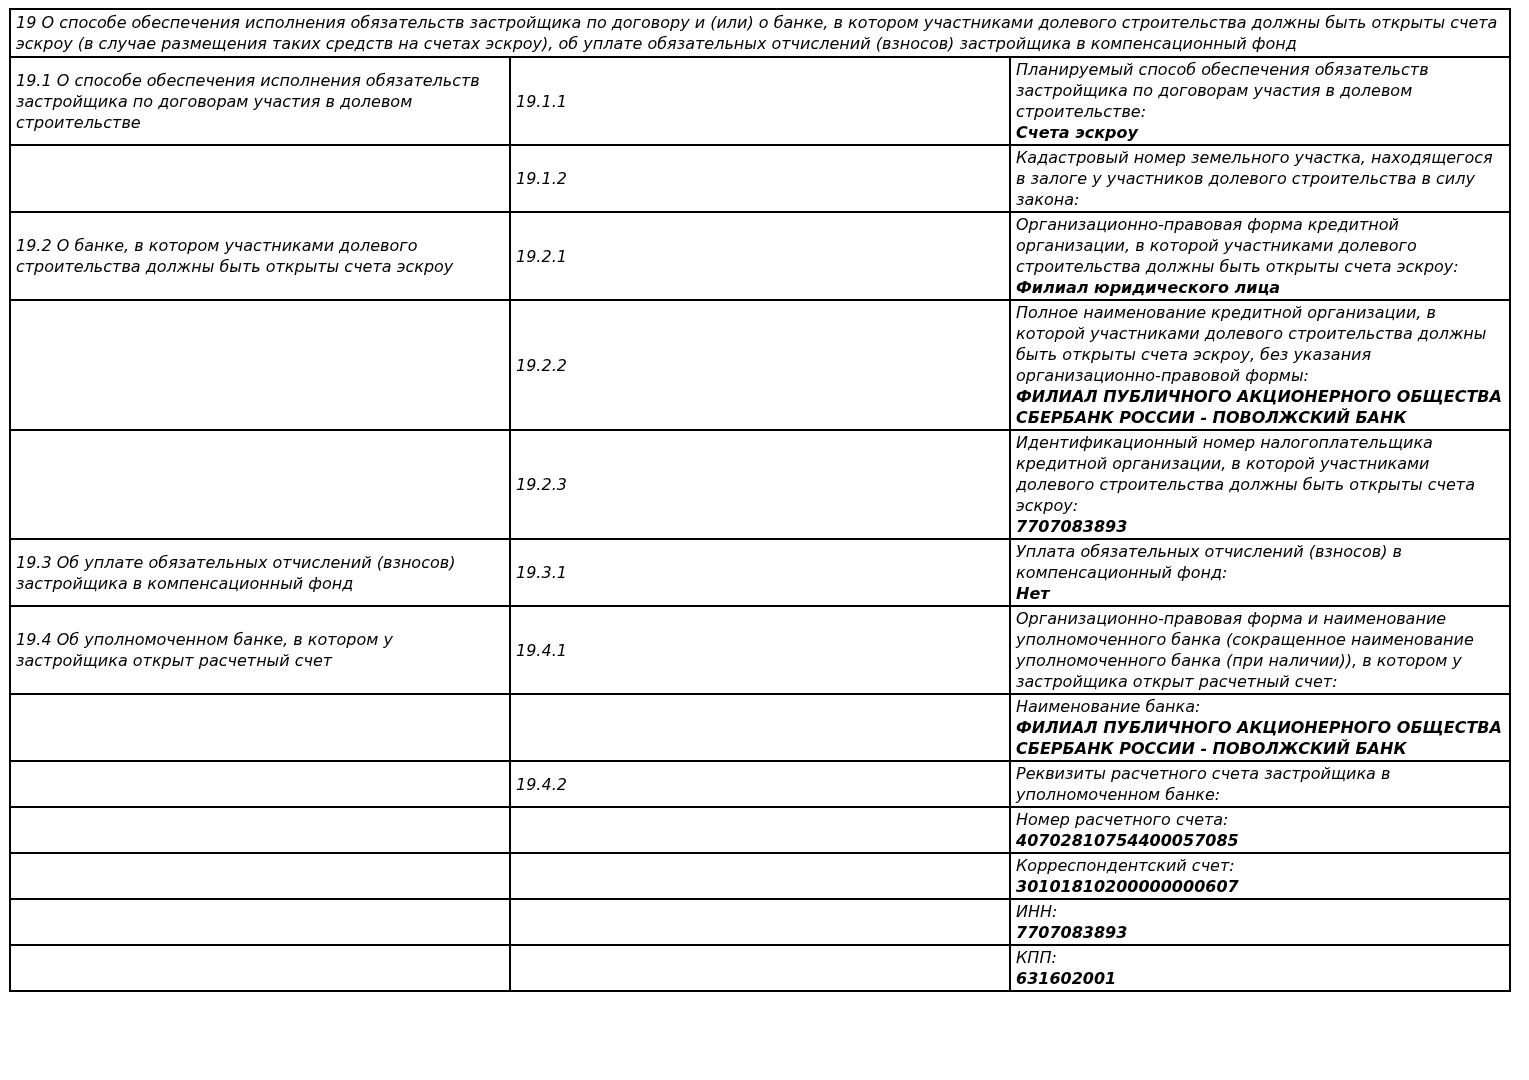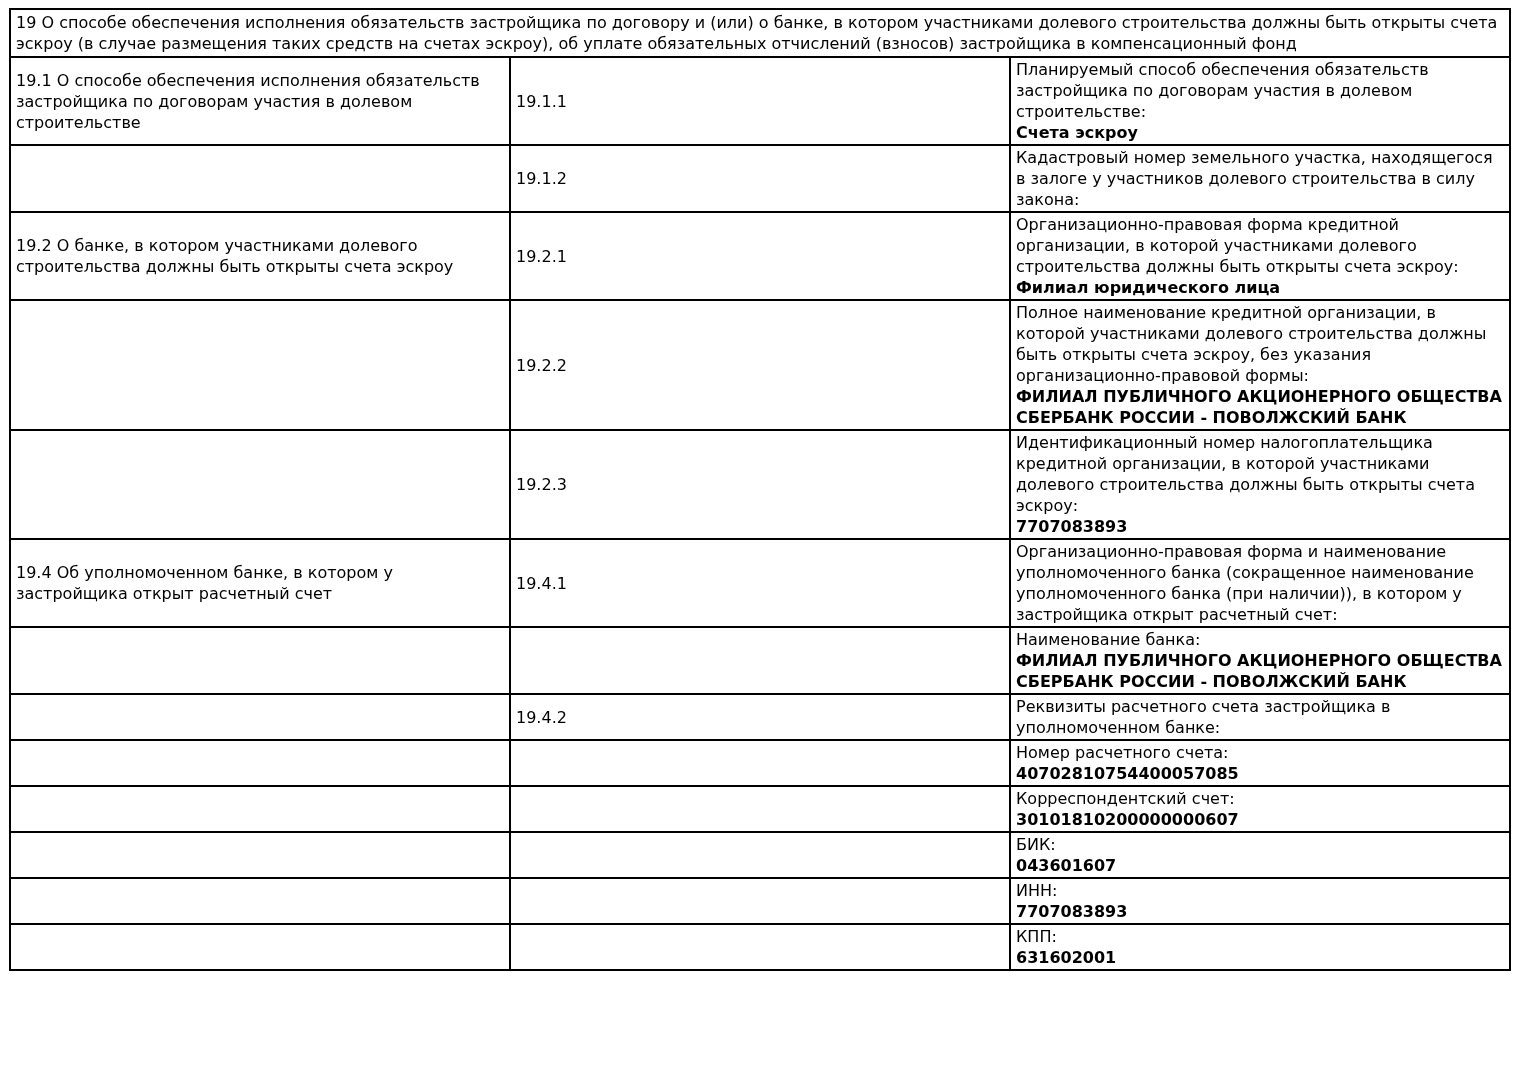--- a/index.html
+++ b/index.html
@@ -9,20 +9,21 @@
     color: #000000;
     font-family: "DejaVu Sans", "Liberation Sans", sans-serif;
     font-size: 16px;
   }
   .page {
     width: 1529px;
     height: 1014px;
     box-sizing: border-box;
     padding: 8px 9px;
     overflow: hidden;
+    font-style: italic;
   }
   table.decl {
     border-collapse: collapse;
     width: 1502px;
     table-layout: fixed;
   }
   table.decl td {
     border: 2px solid #000000;
     padding: 1px 5px;
     vertical-align: middle;
@@ -110,20 +111,28 @@
 
   <tr>
     <td class="col-section"></td>
     <td class="col-num">19.2.3</td>
     <td class="col-content">
       <div class="label">Идентификационный номер налогоплательщика кредитной организации, в которой участниками долевого строительства должны быть открыты счета эскроу:</div>
       <div class="value">7707083893</div>
     </td>
   </tr>
 
+  <tr>
+    <td class="col-section">19.3 Об уплате обязательных отчислений (взносов) застройщика в компенсационный фонд</td>
+    <td class="col-num">19.3.1</td>
+    <td class="col-content">
+      <div class="label">Уплата обязательных отчислений (взносов) в компенсационный фонд:</div>
+      <div class="value">Нет</div>
+    </td>
+  </tr>
 
   <tr>
     <td class="col-section">19.4 Об уполномоченном банке, в котором у застройщика открыт расчетный счет</td>
     <td class="col-num">19.4.1</td>
     <td class="col-content">
       <div class="label">Организационно-правовая форма и наименование уполномоченного банка (сокращенное наименование уполномоченного банка (при наличии)), в котором у застройщика открыт расчетный счет:</div>
       <div class="value"></div>
     </td>
   </tr>
 
@@ -157,28 +166,20 @@
 
   <tr>
     <td class="col-section"></td>
     <td class="col-num"></td>
     <td class="col-content">
       <div class="label">Корреспондентский счет:</div>
       <div class="value">30101810200000000607</div>
     </td>
   </tr>
 
-  <tr>
-    <td class="col-section"></td>
-    <td class="col-num"></td>
-    <td class="col-content">
-      <div class="label">БИК:</div>
-      <div class="value">043601607</div>
-    </td>
-  </tr>
 
   <tr>
     <td class="col-section"></td>
     <td class="col-num"></td>
     <td class="col-content">
       <div class="label">ИНН:</div>
       <div class="value">7707083893</div>
     </td>
   </tr>
 

